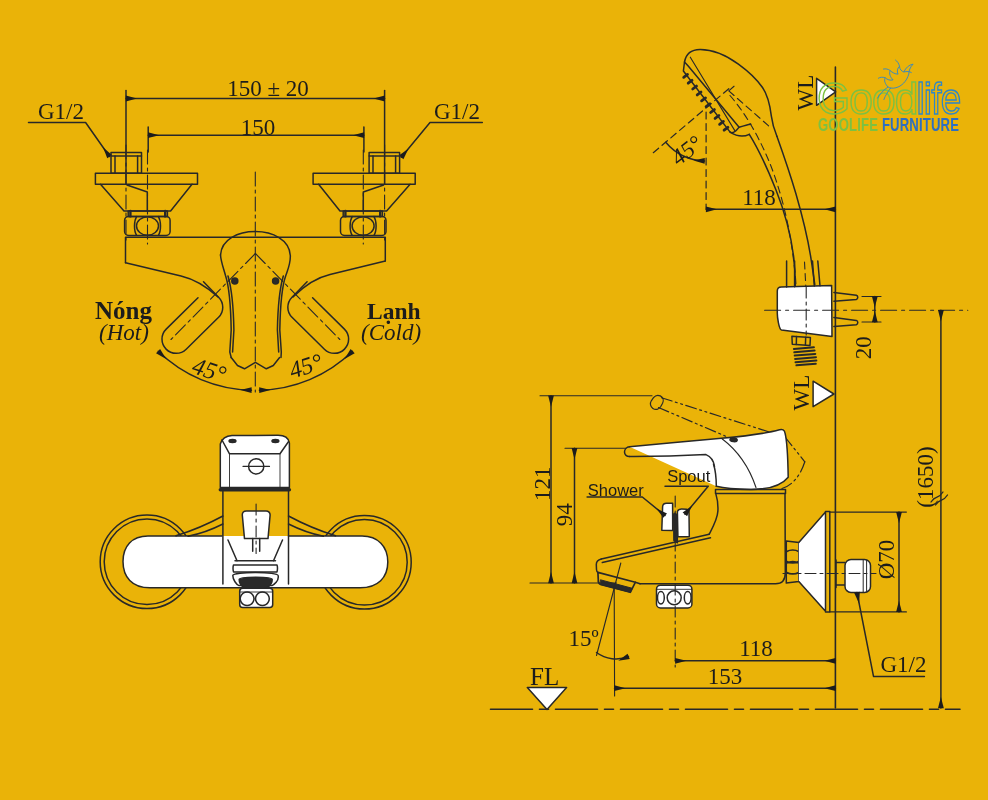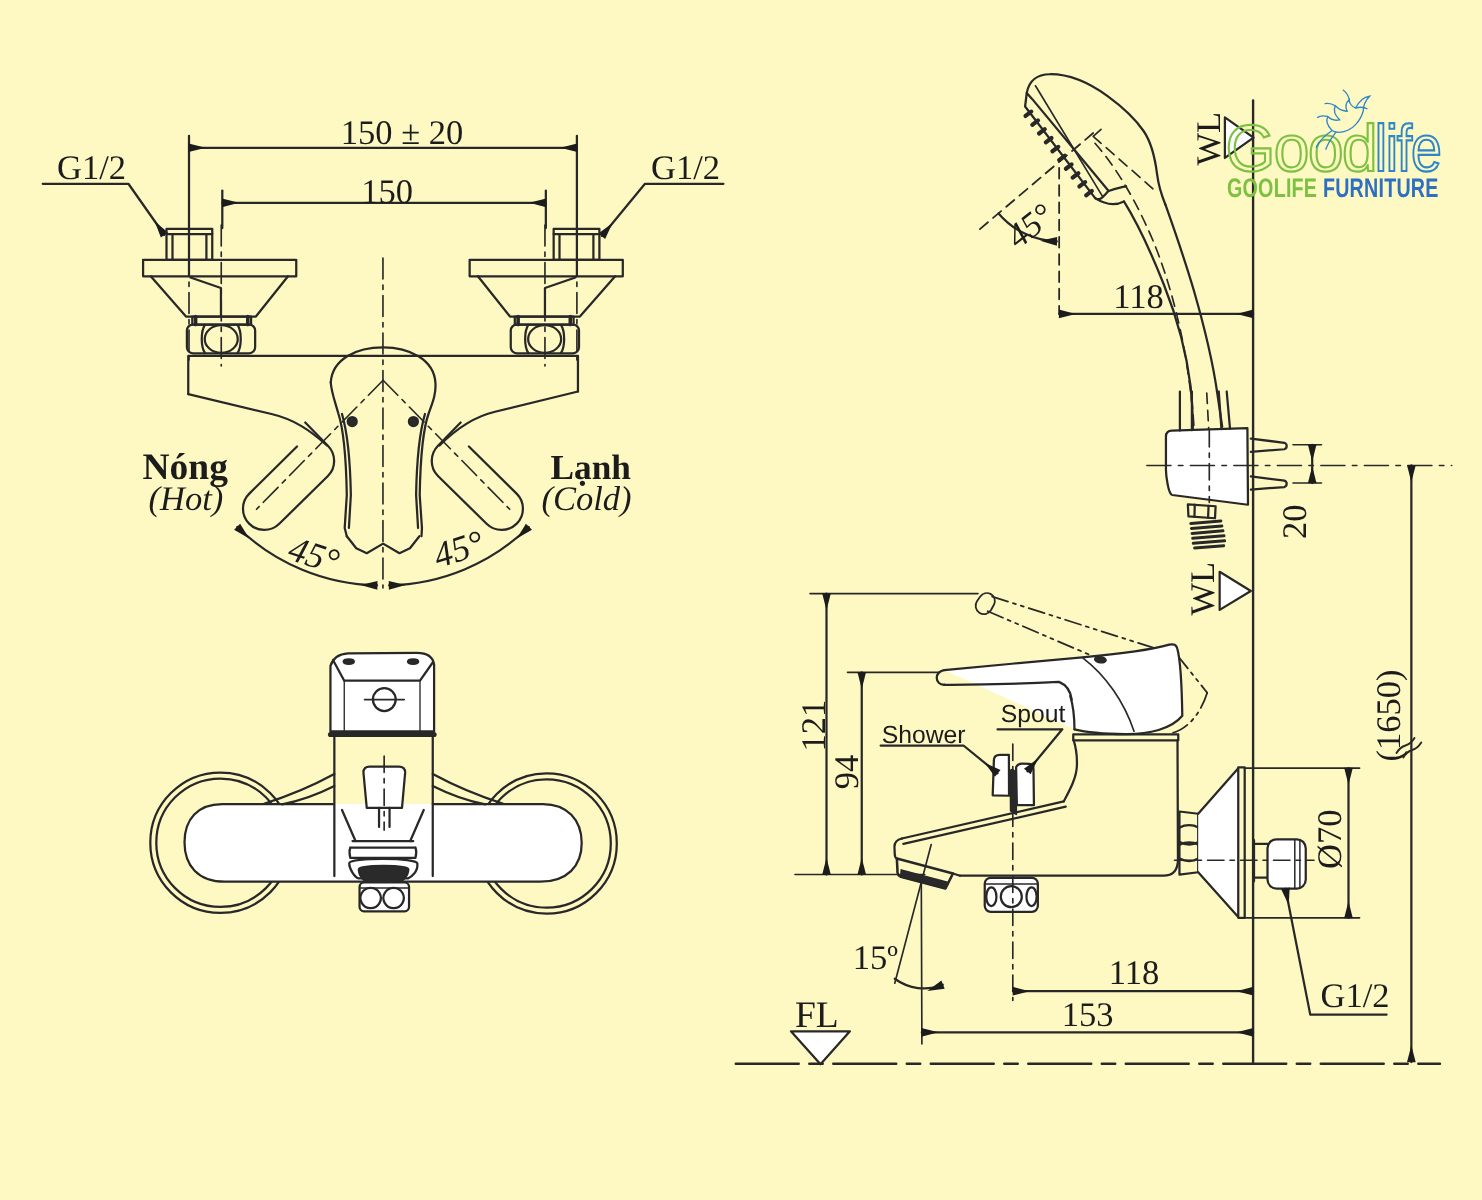--- a/index.html
+++ b/index.html
@@ -1,16 +1,16 @@
 <!DOCTYPE html>
 <html><head>
 <meta charset="utf-8">
 <style>
 html,body{margin:0;padding:0;background:#fff;}
-#wrap{width:988px;height:800px;position:relative;background:#fef9c3;overflow:hidden;}
+#wrap{width:988px;height:800px;position:relative;background:#eab308;overflow:hidden;}
 svg{position:absolute;top:0;left:0;}
 text{font-family:"Liberation Serif",serif;fill:#1c1c1c;stroke:none;}
 .sans{font-family:"Liberation Sans",sans-serif;}
 </style>
 </head>
 <body>
 <div id="wrap">
 <svg width="988" height="800" viewBox="0 0 988 800">
 <defs>
 <marker id="ar" viewBox="0 0 12 8" refX="11.3" refY="4" markerWidth="12" markerHeight="8" markerUnits="userSpaceOnUse" orient="auto-start-reverse">

